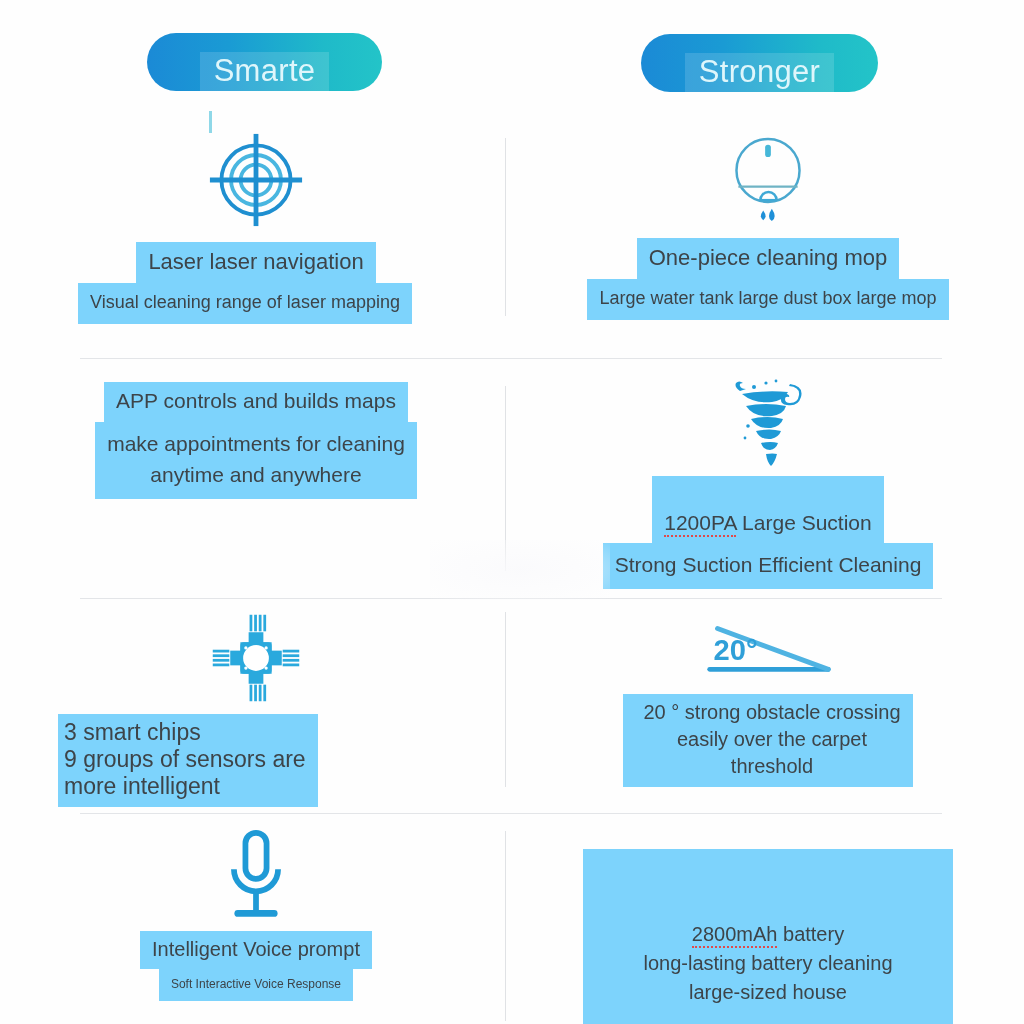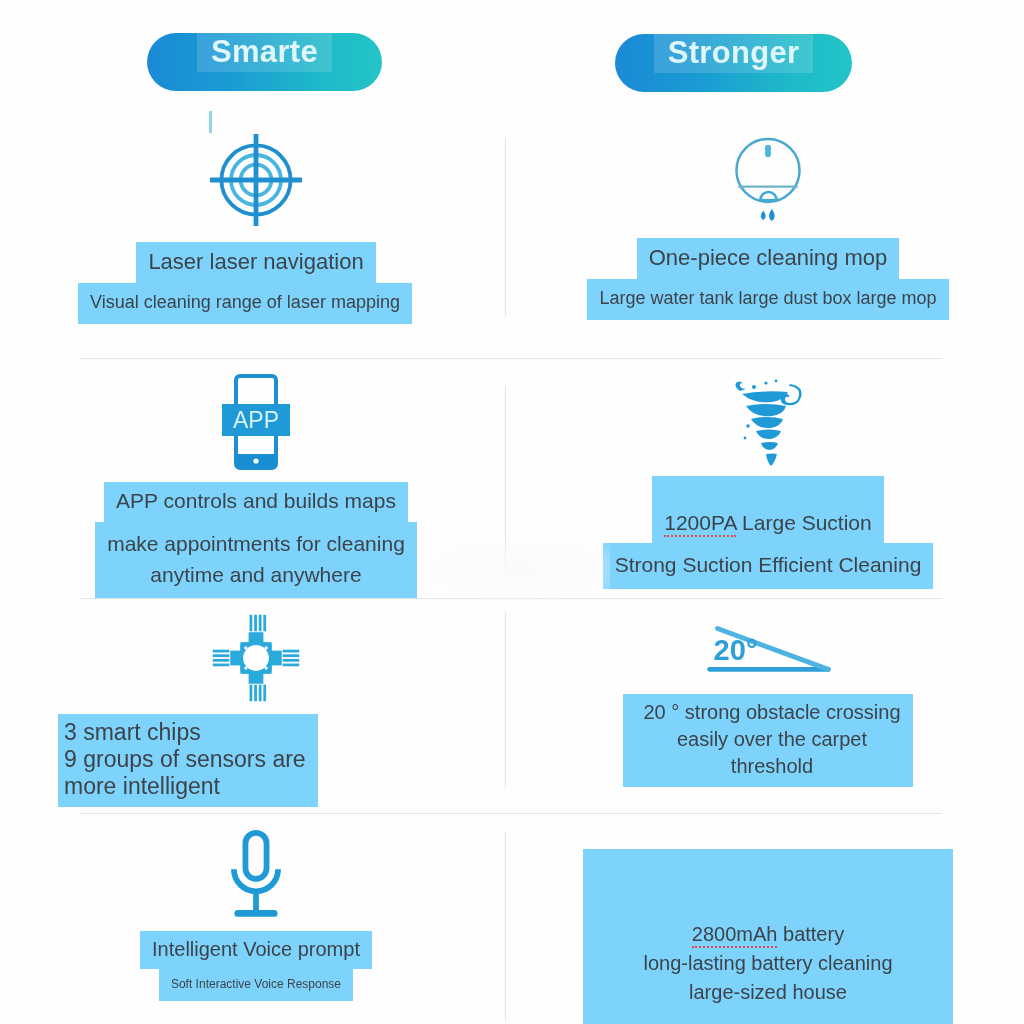--- a/index.html
+++ b/index.html
@@ -19,27 +19,26 @@
     background: #fefefe;
   }
 
   
   .banner {
     position: absolute;
     height: 58px;
     border-radius: 29px;
     background: linear-gradient(90deg, #1b8ad6 0%, #1a9bd4 35%, #1fbac9 75%, #23c4c8 100%);
     display: flex;
-    align-items: flex-start;
+    align-items: flex-end;
     justify-content: center;
     filter: blur(0.2px);
-    font-weight: bold;
   }
   .banner-left  { left: 147px; top: 33px; width: 235px; }
-  .banner-right { left: 615px; top: 34px; width: 237px; }
+  .banner-right { left: 641px; top: 34px; width: 237px; }
 
   .banner-text {
     position: relative;
     font-size: 31px;
     color: #dff6fb;
     letter-spacing: 0.3px;
     padding: 3px 14px 5px 14px;
     background: rgba(255,255,255,0.14);
     line-height: 1.0;
   }
@@ -205,29 +204,20 @@
         <div class="txt-title center">One-piece cleaning mop</div>
         <div class="txt-sub center">Large water tank large dust box large mop</div>
       </div>
     </div>
 
     <div class="row row-2">
       <div class="hdiv" style="top:0px;"></div>
       <div class="vdiv" style="top:28px; height:185px;"></div>
 
       <div class="cell c-app">
-        <div class="icon">
-          <svg width="76" height="100" viewBox="0 0 76 100">
-            <rect x="18" y="4" width="40" height="92" rx="4" fill="none" stroke="#1f8fd0" stroke-width="4"></rect>
-            <rect x="18" y="82" width="40" height="14" fill="#1a8ed2"></rect>
-            <circle cx="38" cy="89" r="2.6" fill="#ffffff"></circle>
-            <rect x="4" y="32" width="68" height="32" fill="#1f9ad6"></rect>
-            <text x="38" y="56" font-family="Liberation Sans, sans-serif" font-size="23" fill="#d9f2fb" text-anchor="middle">APP</text>
-          </svg>
-        </div>
         <div class="txt-title center">APP controls and builds maps</div>
         <div class="txt-sub center">make appointments for cleaning
 anytime and anywhere</div>
       </div>
 
       <div class="cell c-suction">
         <div class="icon">
           <svg width="100" height="100" viewBox="0 0 100 100">
             <g fill="#1f9ad6">
               <path d="M72 12 q14 2 11 13 q-3 10 -14 8 q-7 -1 -6 -7 q1 -5 6 -4 q3 1 2 3 q-4 -1 -4 2 q0 4 5 4 q8 0 9 -8 q1 -8 -10 -9 Z"></path>

